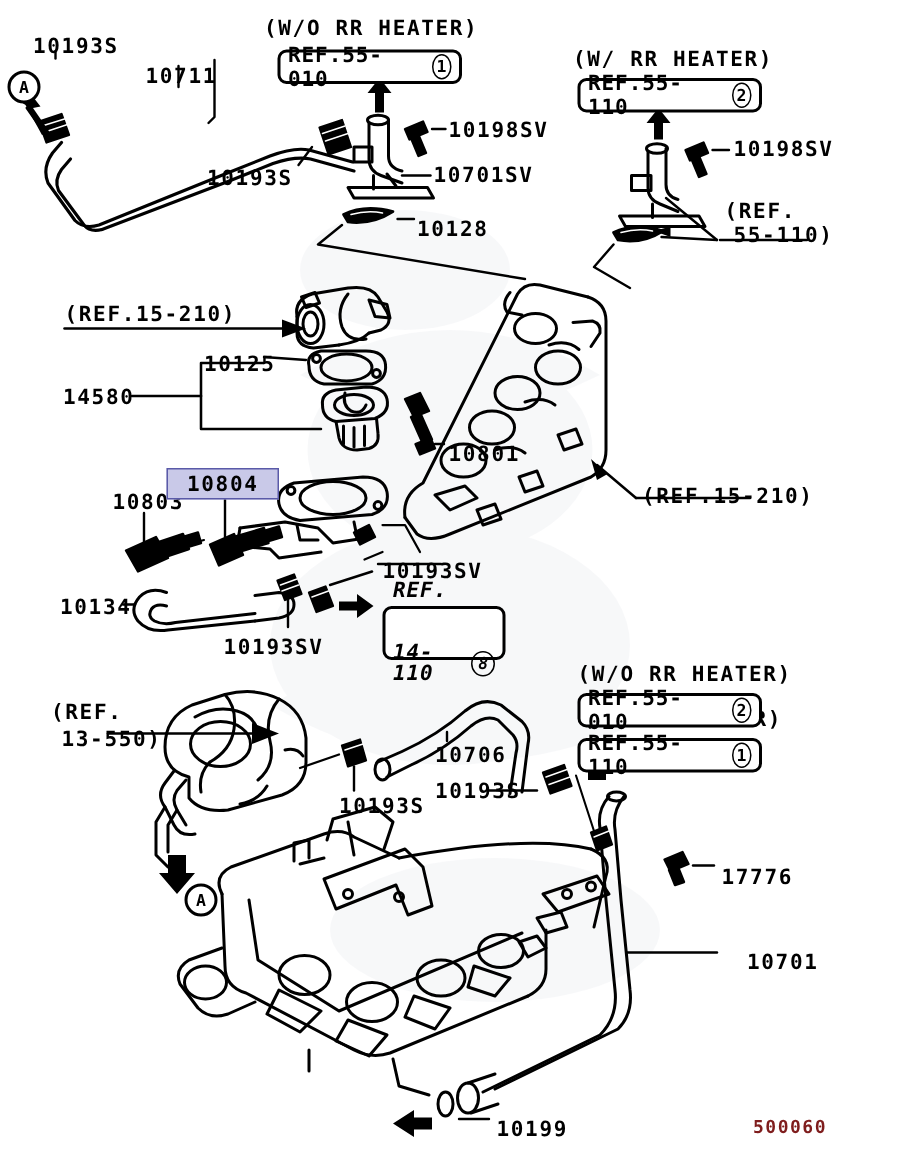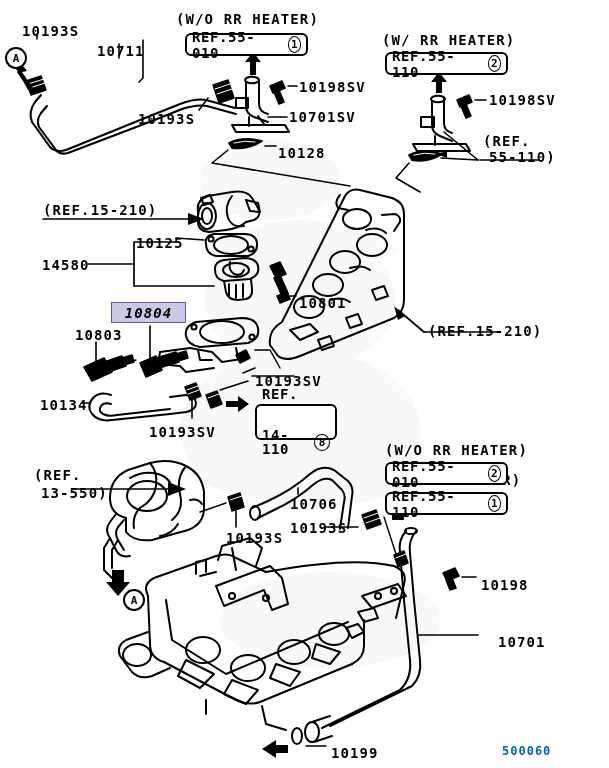--- a/index.html
+++ b/index.html
@@ -13,41 +13,41 @@
     font-family:"DejaVu Sans Mono","Liberation Mono",monospace;
     font-size:14px;font-weight:700;letter-spacing:1.1px;line-height:1;
   }
   .refbox{
     position:absolute;border:2px solid #000;border-radius:6px;background:#fff;
     display:flex;align-items:center;justify-content:center;
     font-family:"DejaVu Sans Mono","Liberation Mono",monospace;
     font-size:14px;font-weight:700;letter-spacing:.6px;color:#000;
     padding:1px 5px;box-sizing:border-box;gap:26px;
   }
-  .refbox.two{flex-direction:column;align-items:flex-start;line-height:1.05;padding:2px 5px;}
+  .refbox.two{flex-direction:column;align-items:flex-start;line-height:1.05;padding:2px 5px;font-style:italic;}
   .circnum{
     display:inline-flex;align-items:center;justify-content:center;
     width:15px;height:15px;border:1.6px solid #000;border-radius:50%;
     font-size:11px;font-weight:700;margin-left:2px;vertical-align:middle;letter-spacing:0;
   }
   .cirA{
     position:absolute;width:18px;height:18px;border:2px solid #000;border-radius:50%;
     display:flex;align-items:center;justify-content:center;
     font-size:11px;font-weight:700;background:#fff;
   }
   .hl{
     position:absolute;background:#c9c9e8;border:1.5px solid #5a5aa8;
     display:flex;align-items:center;justify-content:center;
     font-family:"DejaVu Sans Mono","Liberation Mono",monospace;
     font-size:14px;font-weight:700;letter-spacing:1.1px;color:#000;
     box-sizing:border-box;
   }
   .codeno{
     position:absolute;font-family:"DejaVu Sans Mono","Liberation Mono",monospace;
-    font-size:12px;font-weight:700;letter-spacing:1px;color:#0369a1;
+    font-size:12px;font-weight:700;letter-spacing:1px;color:#7f1d1d;
   }
   .wmk{position:absolute;opacity:.07;}
 </style>
 </head>
 <body>
 
 <div id="sheet">
 
   <svg class="art wmk" viewBox="0 0 609 768" aria-hidden="true">
     <g fill="#9aa2b5" stroke="none">
@@ -385,25 +385,25 @@
   <div class="lbl" style="left:136px;top:236px;">10125</div>
   <div class="lbl" style="left:42px;top:258px;">14580</div>
   <div class="lbl" style="left:299px;top:296px;">10801</div>
   <div class="lbl" style="left:75px;top:328px;">10803</div>
   <div class="lbl" style="left:255px;top:374px;">10193SV</div>
   <div class="lbl" style="left:40px;top:398px;text-align:right;">10134</div>
   <div class="lbl" style="left:149px;top:425px;">10193SV</div>
   <div class="lbl" style="left:290px;top:497px;">10706</div>
   <div class="lbl" style="left:226px;top:531px;">10193S</div>
   <div class="lbl" style="left:290px;top:521px;">10193S</div>
-  <div class="lbl" style="left:481px;top:578px;">10198</div>
+  <div class="lbl" style="left:481px;top:578px;">17776</div>
   <div class="lbl" style="left:486px;top:635px;margin-left:12px;">10701</div>
   <div class="lbl" style="left:331px;top:746px;">10199</div>
 
-  <div class="hl" style="left:111px;top:302px;width:75px;height:21px;font-style:italic;">10804</div>
+  <div class="hl" style="left:111px;top:312px;width:75px;height:21px;">10804</div>
 
   <div class="refbox" style="left:185px;top:33px;width:123px;height:23px;">
     <span>REF.55-010</span>
       <span class="circnum">1</span>
   </div>
 
   <div class="refbox" style="left:385px;top:52px;width:123px;height:23px;">
     <span>REF.55-110</span>
       <span class="circnum">2</span>
   </div>

